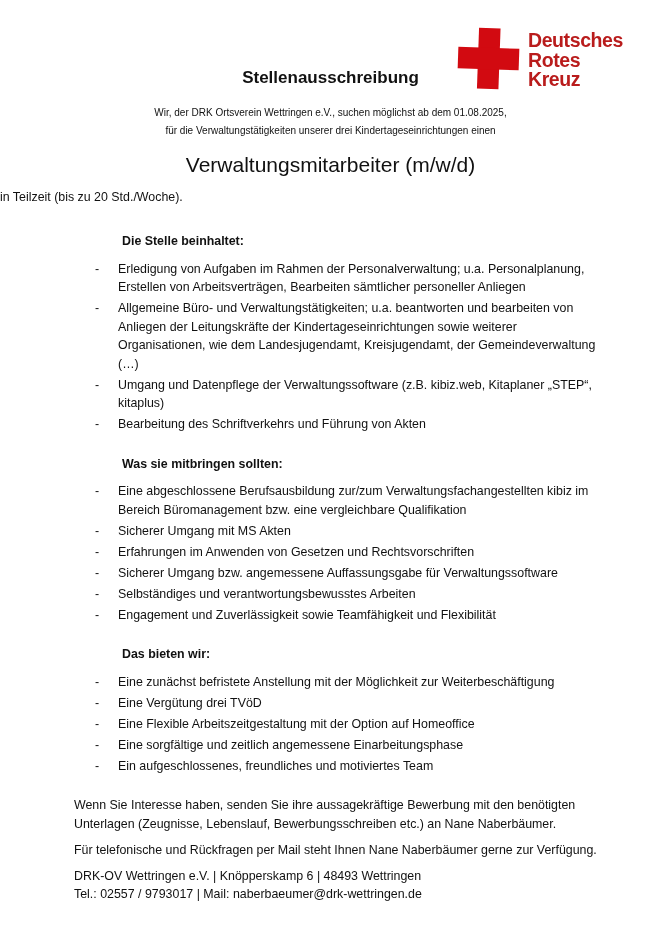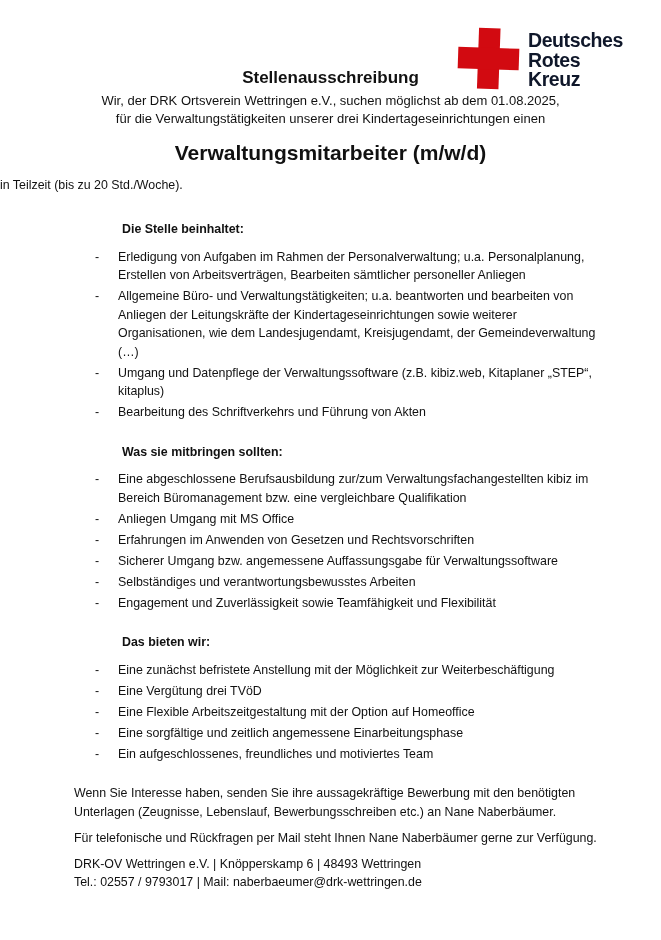--- a/index.html
+++ b/index.html
@@ -29,44 +29,44 @@
   .cross {
     width: 63px;
     height: 63px;
     flex-shrink: 0;
   }
   .logo-wordmark {
     font-weight: bold;
     font-size: 19.5px;
     line-height: 19.5px;
     letter-spacing: -0.4px;
-    color: #0f172a;
+    color: #b91c1c;
     padding-top: 4px;
   }
   .logo-wordmark span { display: block; }
   
   .doc-title {
     margin: 68px 0 0 0;
     text-align: center;
     font-size: 17px;
     font-weight: bold;
     line-height: 20px;
   }
   .intro {
-    margin: 4px 0 0 0;
+    margin: 16px 0 0 0;
     text-align: center;
-    font-size: 13px;
+    font-size: 10px;
     line-height: 18px;
   }
   .intro span { display: block; }
   .job-title {
     margin: 13px 0 0 0;
     text-align: center;
     font-size: 21px;
-    font-weight: bold;
+    font-weight: normal;
     line-height: 24px;
   }
   .subtitle {
     margin: 11px 0 0 0;
     text-align: left;
     font-size: 12.4px;
     line-height: 18px;
   }
   
   .content {
@@ -153,21 +153,21 @@
           </div>
         </div>
         <div class="section">
           <h3 class="section-heading">Was sie mitbringen sollten:</h3>
           <div class="bullet">
             <span class="dash">-</span>
             <span class="bullet-text">Eine abgeschlossene Berufsausbildung zur/zum Verwaltungsfachangestellten kibiz im Bereich Büromanagement bzw. eine vergleichbare Qualifikation</span>
           </div>
           <div class="bullet">
             <span class="dash">-</span>
-            <span class="bullet-text">Anliegen Umgang mit MS Office</span>
+            <span class="bullet-text">Sicherer Umgang mit MS Akten</span>
           </div>
           <div class="bullet">
             <span class="dash">-</span>
             <span class="bullet-text">Erfahrungen im Anwenden von Gesetzen und Rechtsvorschriften</span>
           </div>
           <div class="bullet">
             <span class="dash">-</span>
             <span class="bullet-text">Sicherer Umgang bzw. angemessene Auffassungsgabe für Verwaltungssoftware</span>
           </div>
           <div class="bullet">

